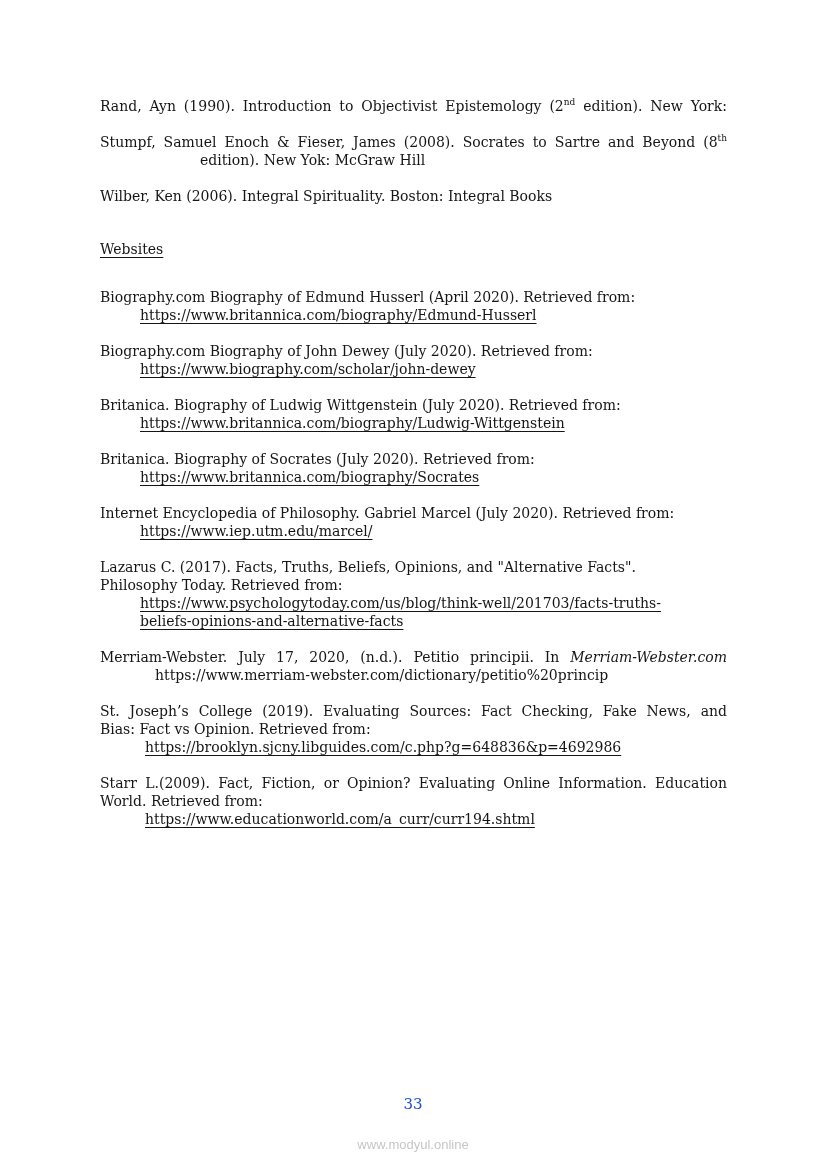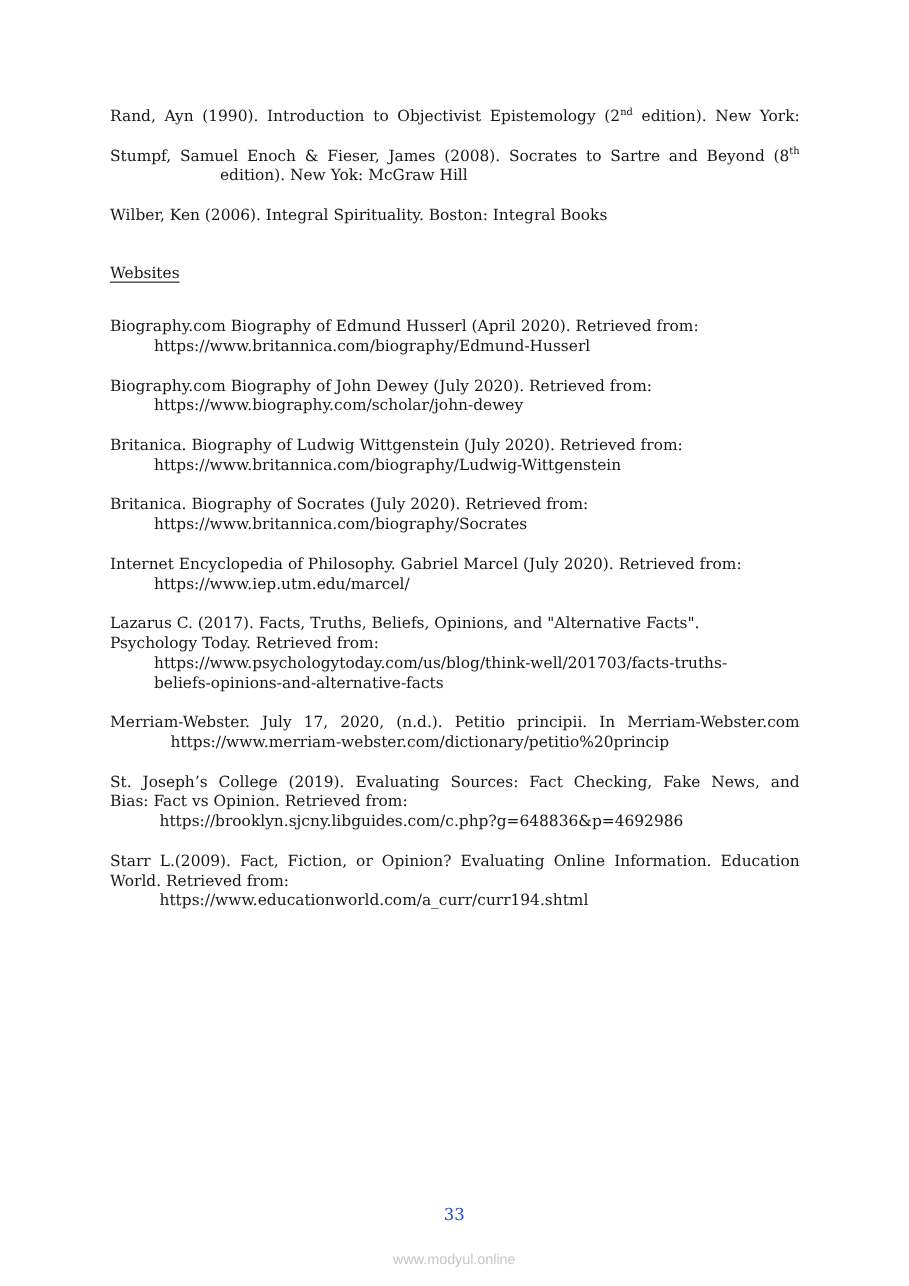--- a/index.html
+++ b/index.html
@@ -22,27 +22,28 @@
   .cont { margin-left: 100px; }
   .entry { margin-bottom: 18px; }
   .section-heading {
     margin-top: 35px;
     margin-bottom: 30px;
     text-decoration: underline;
     text-underline-offset: 3px;
   }
   .link {
     margin-left: 40px;
+    text-decoration: underline;
     text-underline-offset: 3px;
     cursor: pointer;
   }
   .link.deep { margin-left: 55px; }
   .link.deep2 { margin-left: 45px; }
   .link.nounder { text-decoration: none; }
-  .it { }
+  .it { font-style: italic; }
   sup { font-size: 9px; line-height: 0; vertical-align: super; }
   .footer {
     position: absolute;
     left: 0; right: 0;
     top: 1094px;
     text-align: center;
   }
   .page-number {
     font-size: 15px;
     color: #1d4ed8;
@@ -96,21 +97,21 @@
     <div class="line link">https://www.britannica.com/biography/Socrates</div>
   </div>
 
   <div class="entry">
     <div class="line">Internet Encyclopedia of Philosophy. Gabriel Marcel (July 2020). Retrieved from:</div>
     <div class="line link">https://www.iep.utm.edu/marcel/</div>
   </div>
 
   <div class="entry">
     <div class="line">Lazarus C. (2017). Facts, Truths, Beliefs, Opinions, and "Alternative Facts".</div>
-    <div class="line">Psychology Today. Retrieved from:</div>
+    <div class="line">Philosophy Today. Retrieved from:</div>
     <div class="line link">https://www.psychologytoday.com/us/blog/think-well/201703/facts-truths-</div>
     <div class="line link">beliefs-opinions-and-alternative-facts</div>
   </div>
 
   <div class="entry">
     <div class="line just"><span>Merriam-Webster. July 17, 2020, (n.d.). Petitio principii. In </span><span class="it">Merriam-Webster.com</span></div>
     <div class="line link nounder deep">https://www.merriam-webster.com/dictionary/petitio%20princip</div>
   </div>
 
   <div class="entry">

